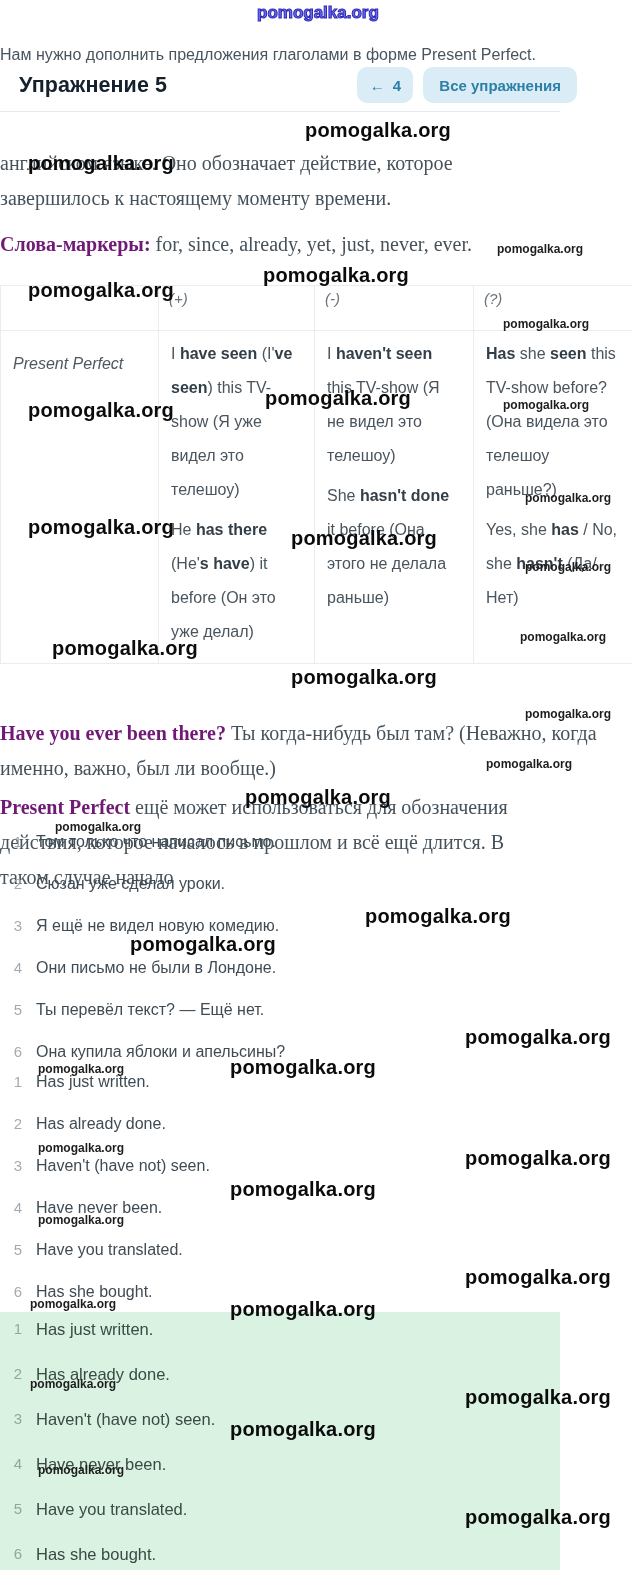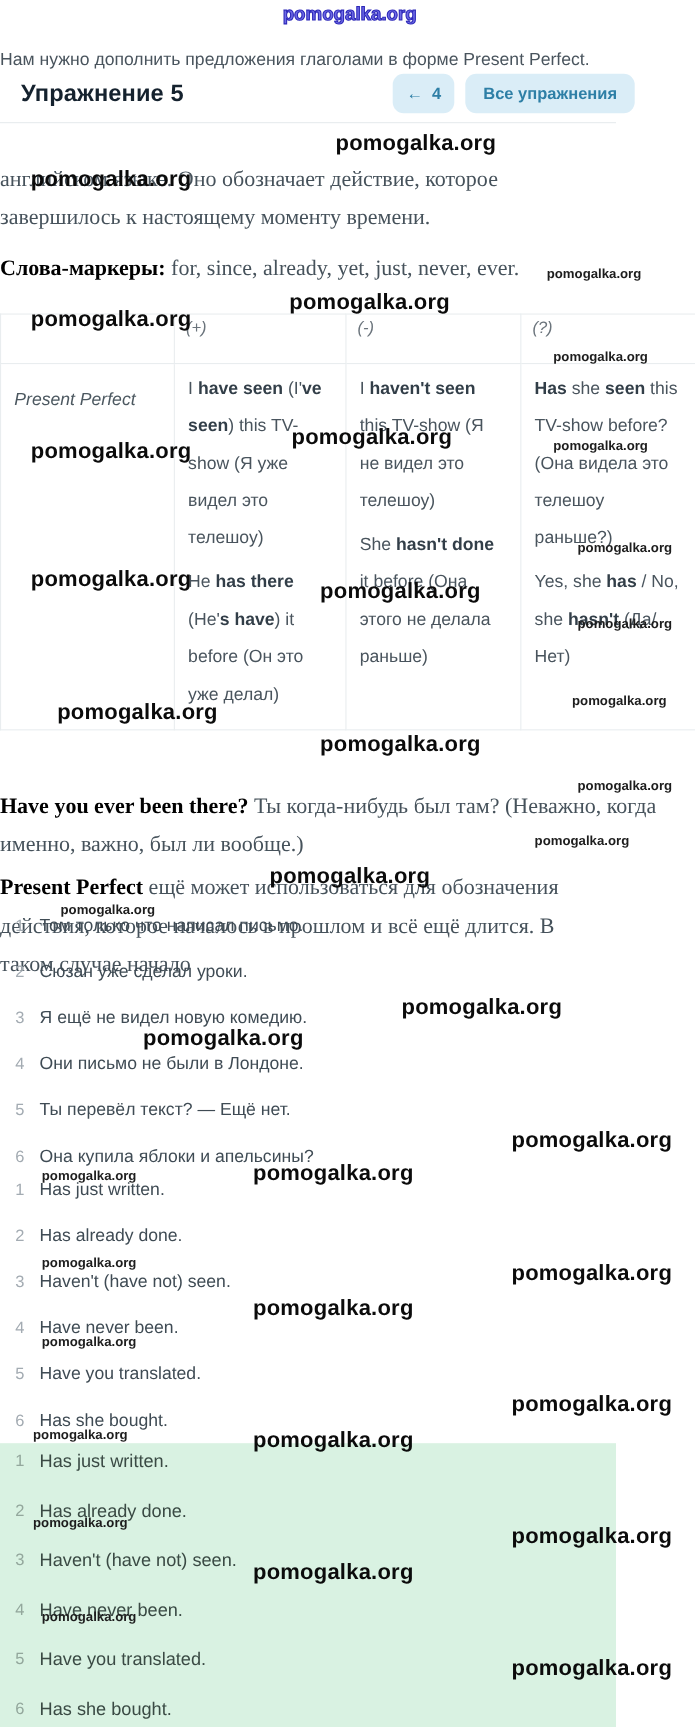--- a/index.html
+++ b/index.html
@@ -21,21 +21,21 @@
   .hdr-btns{display:flex;gap:10px;padding-right:2px;}
   .btn{background:#daedf7;color:#2e7fa6;border:none;border-radius:10px;height:36px;
        font-family:inherit;font-size:15px;font-weight:600;display:flex;align-items:center;
        justify-content:center;cursor:pointer;}
   .btn-back{width:56px;gap:8px;}
   .btn-all{padding:0 16px;}
   .content-top-line{top:111px;height:0;border-top:1px solid #e7ebee;}
 
   
   .para{font-size:20px;line-height:35px;color:#46525b;font-family:Liberation Serif, serif;}
-  .para strong{color:#000000;}
+  .para strong{color:#701a75;}
   .p-cut{top:126px;width:545px;}
   .p-markers{top:207px;}
   .p-formation{top:252px;}
   .p-ex1{top:620px;width:625px;}
   .p-ex2{top:696px;width:625px;}
   .p-explain{top:770px;width:532px;}
 
   
   .ftable{top:285px;}
   table{border-collapse:collapse;width:632px;table-layout:fixed;}

